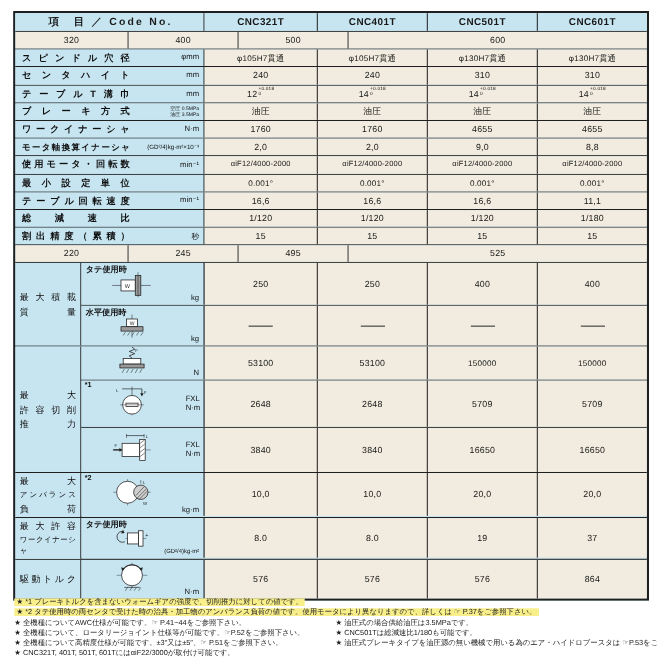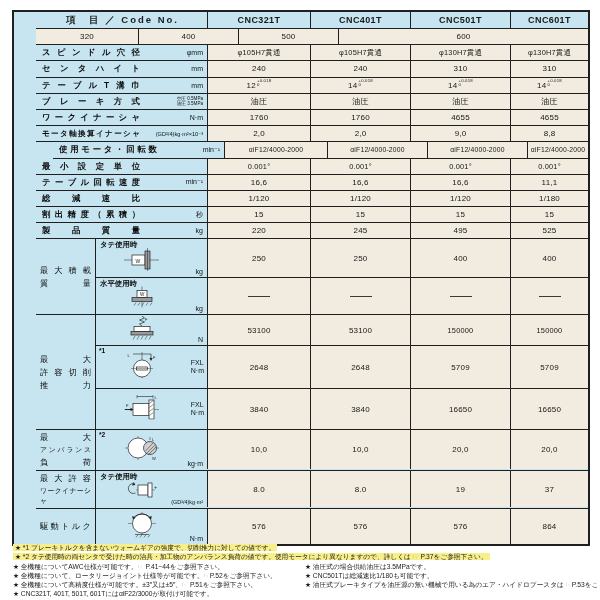--- a/index.html
+++ b/index.html
@@ -1,21 +1,21 @@
 <!DOCTYPE html>
 <html><head>
 <meta charset="utf-8">
 <style>
   html,body{margin:0;padding:0;}
   body{width:600px;height:600px;background:#fdfdfb;font-family:"Liberation Sans","DejaVu Sans",sans-serif;
        -webkit-font-smoothing:antialiased;color:#1b1b1b;}
   .page{position:relative;width:600px;height:600px;background:#ffffff;overflow:hidden;}
 
   .spec-table{position:absolute;left:12px;top:10px;width:578px;border:2px solid #1f1f1f;
-              background:#c7e5f1;box-sizing:border-box;padding-left:22px;}
+              background:#c7e5f1;box-sizing:border-box;}
   .row{display:flex;border-bottom:1.2px solid #1f1f1f;box-sizing:border-box;}
   .row:last-child{border-bottom:none;}
   .cell{box-sizing:border-box;border-right:1.2px solid #1f1f1f;display:flex;align-items:center;
         justify-content:center;overflow:hidden;}
   .cell:last-child{border-right:none;}
   .lcell{width:172px;background:#c7e5f1;justify-content:space-between;padding:0 4px 0 6px;}
   .dcell{background:#f1ecdf;font-size:8px;color:#181818;letter-spacing:.2px;white-space:nowrap;}
   .c1{width:103px;}.c2{width:100px;}.c3{width:100px;}.c4{flex:1;}
   .hrow{background:#c7e5f1;}
   .htitle{justify-content:center;font-weight:bold;font-size:9.5px;letter-spacing:2px;}
@@ -156,21 +156,21 @@
       <div class="row" style="height: 16.2px;">
         <div class="cell lcell">
           <div class="labtxt sm">モータ軸換算イナーシャ</div>
           <div class="unit sm">(GD²/4)kg·m²×10⁻³</div>
         </div>
         <div class="cell dcell c1">2,0</div>
         <div class="cell dcell c2">2,0</div>
         <div class="cell dcell c3">9,0</div>
         <div class="cell dcell c4">8,8</div>
       </div>
-      <div class="row" style="height: 16.2px; margin-left: 17px;">
+      <div class="row" style="height: 16.2px;">
         <div class="cell lcell">
           <div class="labtxt">使用モータ・回転数</div>
           <div class="unit">min⁻¹</div>
         </div>
         <div class="cell dcell c1" style="font-size: 6.8px;">αiF12/4000-2000</div>
         <div class="cell dcell c2" style="font-size: 6.8px;">αiF12/4000-2000</div>
         <div class="cell dcell c3" style="font-size: 6.8px;">αiF12/4000-2000</div>
         <div class="cell dcell c4" style="font-size: 6.8px;">αiF12/4000-2000</div>
       </div>
       <div class="row" style="height: 16.2px;">
@@ -207,24 +207,20 @@
         <div class="cell lcell">
           <div class="labtxt">割出精度（累積）</div>
           <div class="unit">秒</div>
         </div>
         <div class="cell dcell c1">15</div>
         <div class="cell dcell c2">15</div>
         <div class="cell dcell c3">15</div>
         <div class="cell dcell c4">15</div>
       </div>
       <div class="row" style="height: 16.2px;">
-        <div class="cell lcell">
-          <div class="labtxt">製品質量</div>
-          <div class="unit">kg</div>
-        </div>
         <div class="cell dcell c1">220</div>
         <div class="cell dcell c2">245</div>
         <div class="cell dcell c3">495</div>
         <div class="cell dcell c4">525</div>
       </div>
       <div class="sec">
         <div class="secname">
           <div style="font-size: 8.2px;">最大積載</div>
           <div style="font-size: 8.2px;">質量</div>
         </div>

